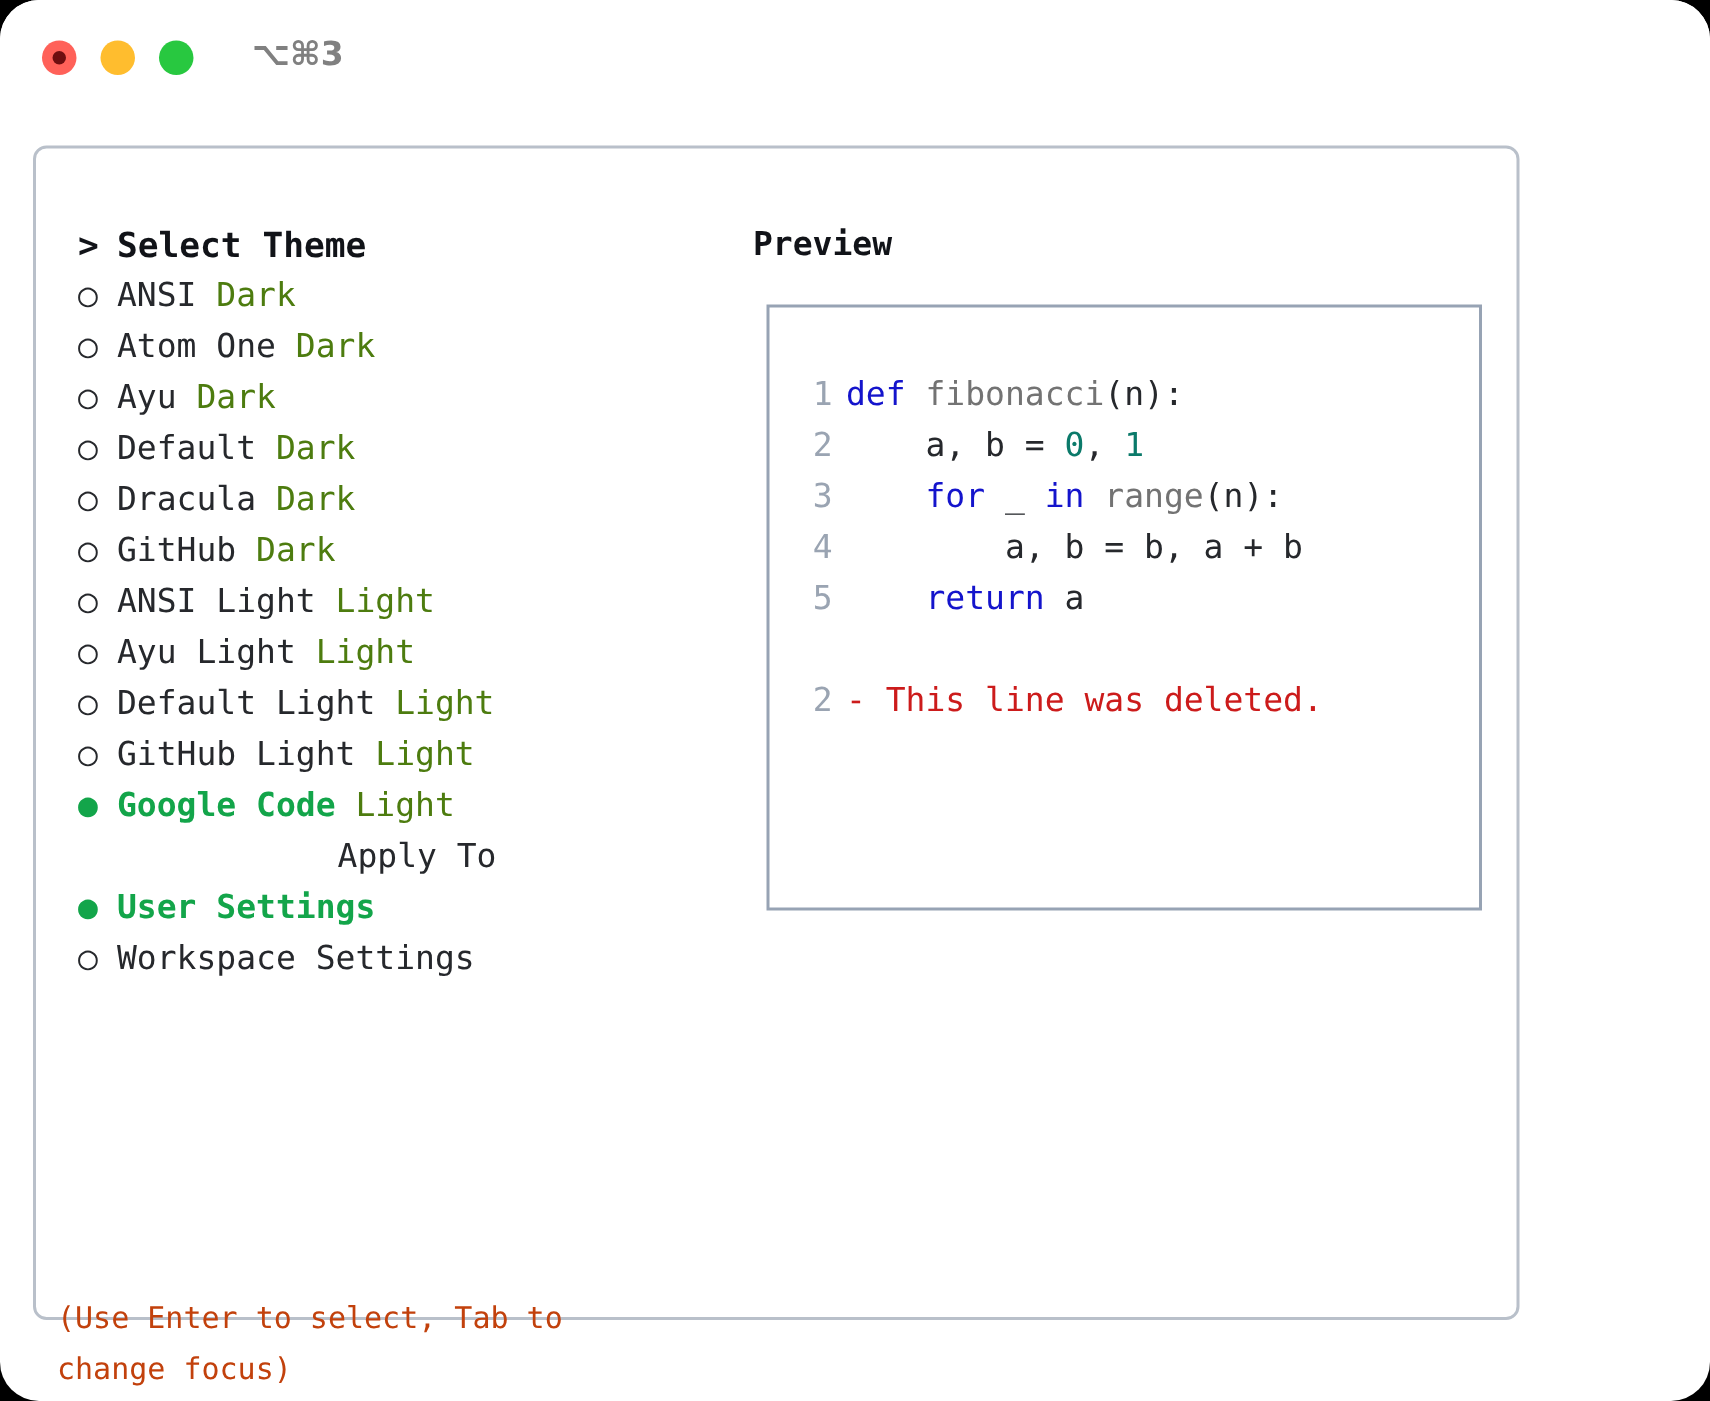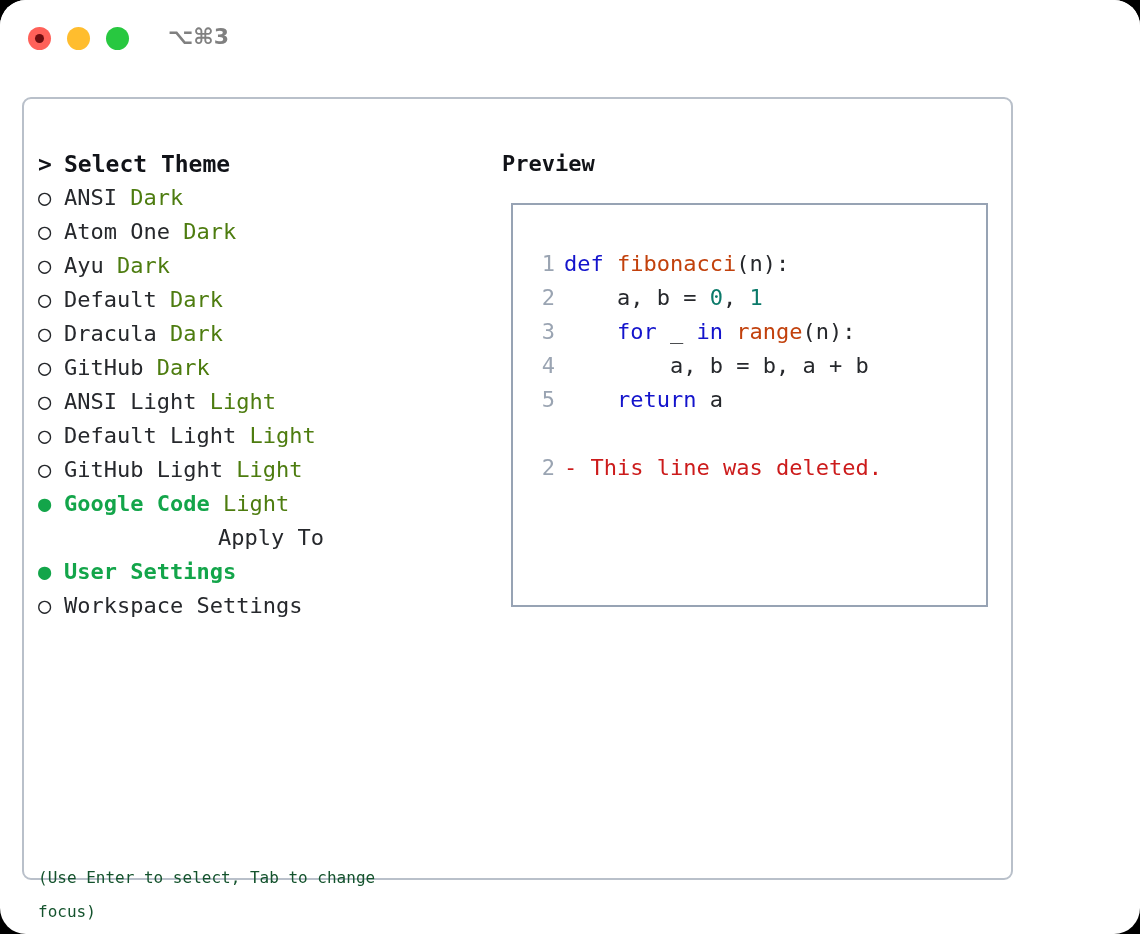--- a/index.html
+++ b/index.html
@@ -80,20 +80,21 @@
     left: 14px;
     top: 48px;
     width: 440px;
   }
   .row {
     height: 34px;
     line-height: 34px;
     font-size: 22px;
     white-space: nowrap;
     color: #26282c;
+    margin-left: 14px;
   }
   .row .marker {
     display: inline-block;
     width: 26px;
     color: #26282c;
   }
   .list-header {
     font-weight: bold;
     color: #111318;
     font-size: 23px;
@@ -108,23 +109,23 @@
     color: #26282c;
     text-align: center;
   }
   .section-title .marker { color: transparent; }
 
   #hint {
     position: absolute;
     left: 14px;
     top: 762px;
     width: 404px;
-    font-size: 16px;
-    line-height: 34px;
-    color: #14532d;
+    font-size: 20px;
+    line-height: 34px;
+    color: #c2410c;
   }
 
   
   #right-col {
     position: absolute;
     left: 478px;
     top: 48px;
     width: 500px;
   }
   #preview-title {
@@ -155,21 +156,21 @@
     white-space: pre;
   }
   .ln {
     display: inline-block;
     width: 26px;
     text-align: right;
     color: #9aa4b2;
     margin-right: 9px;
   }
   .kw   { color: #1414cc; }
-  .fn   { color: #c2410c; }
+  .fn   { color: #737373; }
   .num  { color: #0b7a6a; }
   .pl   { color: #26282c; }
   .diff-gap { height: 34px; }
   .ctx  { color: #6f7277; }
   .del  { color: #cc1b1b; }
   .add  { color: #00c400; }
 </style>
 </head>
 <body>
 
@@ -189,20 +190,21 @@
         <span class="marker">&gt;</span><span>Select Theme</span>
       </div>
       <div id="theme-items">
           <div class="row"><span class="marker">○</span><span class="name">ANSI</span><span class="variant"> Dark</span></div>
           <div class="row"><span class="marker">○</span><span class="name">Atom One</span><span class="variant"> Dark</span></div>
           <div class="row"><span class="marker">○</span><span class="name">Ayu</span><span class="variant"> Dark</span></div>
           <div class="row"><span class="marker">○</span><span class="name">Default</span><span class="variant"> Dark</span></div>
           <div class="row"><span class="marker">○</span><span class="name">Dracula</span><span class="variant"> Dark</span></div>
           <div class="row"><span class="marker">○</span><span class="name">GitHub</span><span class="variant"> Dark</span></div>
           <div class="row"><span class="marker">○</span><span class="name">ANSI Light</span><span class="variant"> Light</span></div>
+          <div class="row"><span class="marker">○</span><span class="name">Ayu Light</span><span class="variant"> Light</span></div>
           <div class="row"><span class="marker">○</span><span class="name">Default Light</span><span class="variant"> Light</span></div>
           <div class="row"><span class="marker">○</span><span class="name">GitHub Light</span><span class="variant"> Light</span></div>
           <div class="row selected"><span class="marker">●</span><span class="name">Google Code</span><span class="variant"> Light</span></div>
         </div>
 
       <div class="row section-title">
         <span class="marker">&nbsp;</span><span>Apply To</span>
       </div>
       <div id="apply-items">
           <div class="row selected"><span class="marker">●</span><span class="name">User Settings</span></div>

